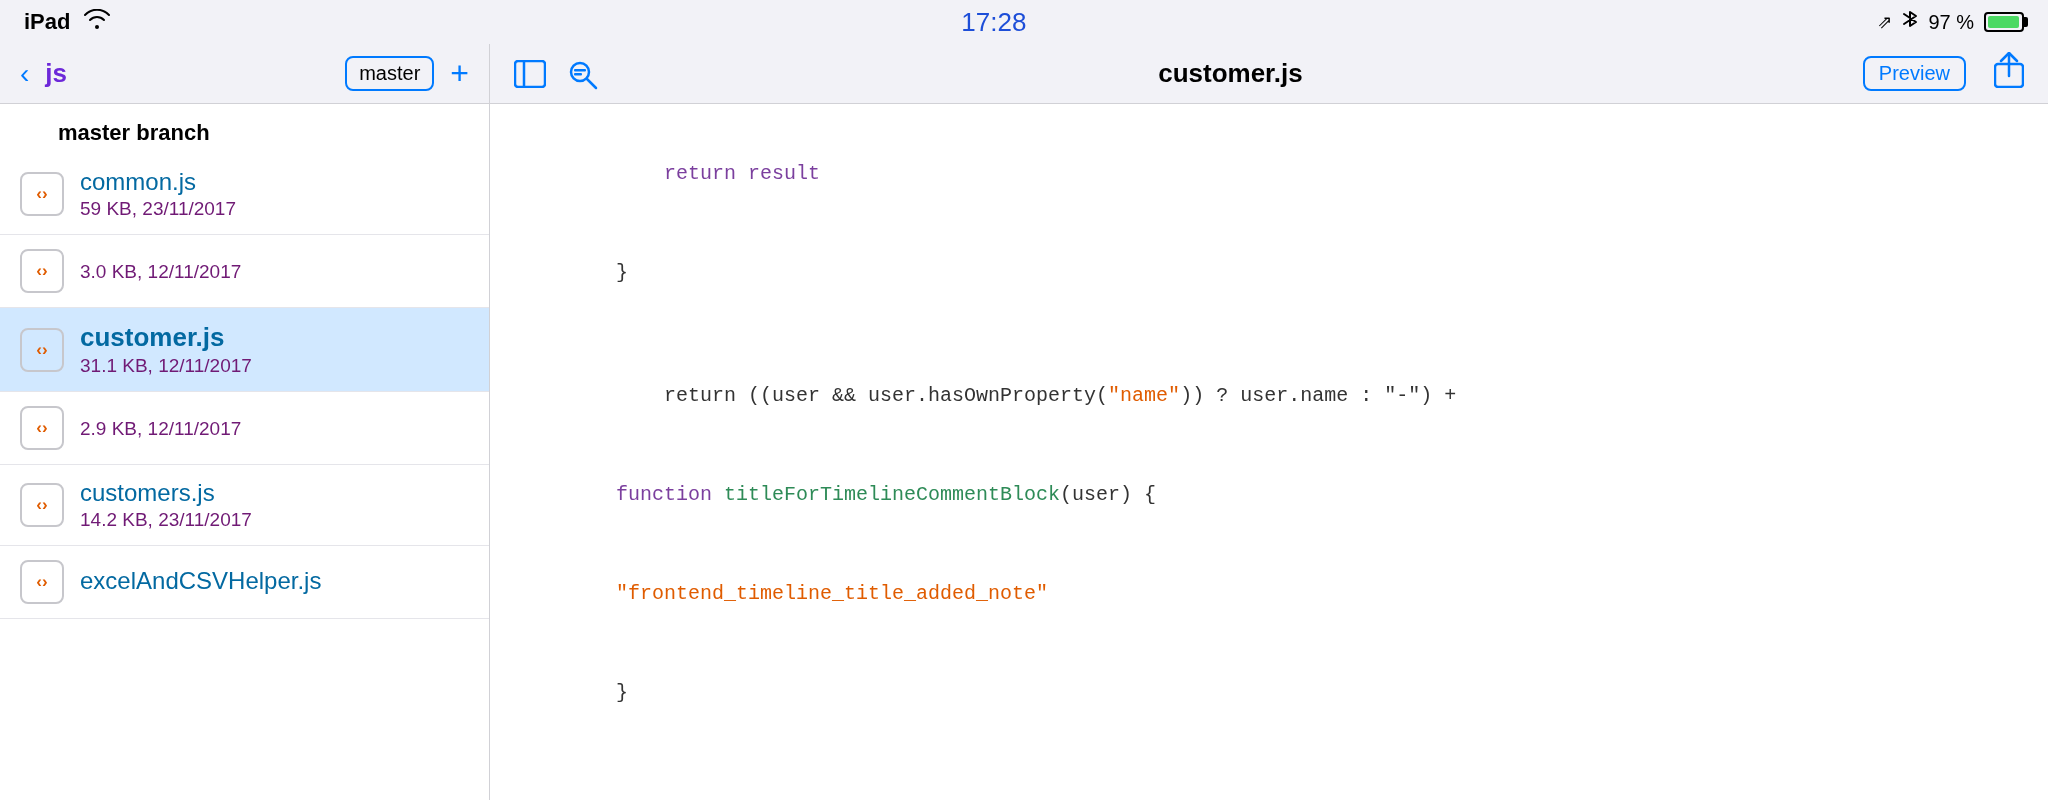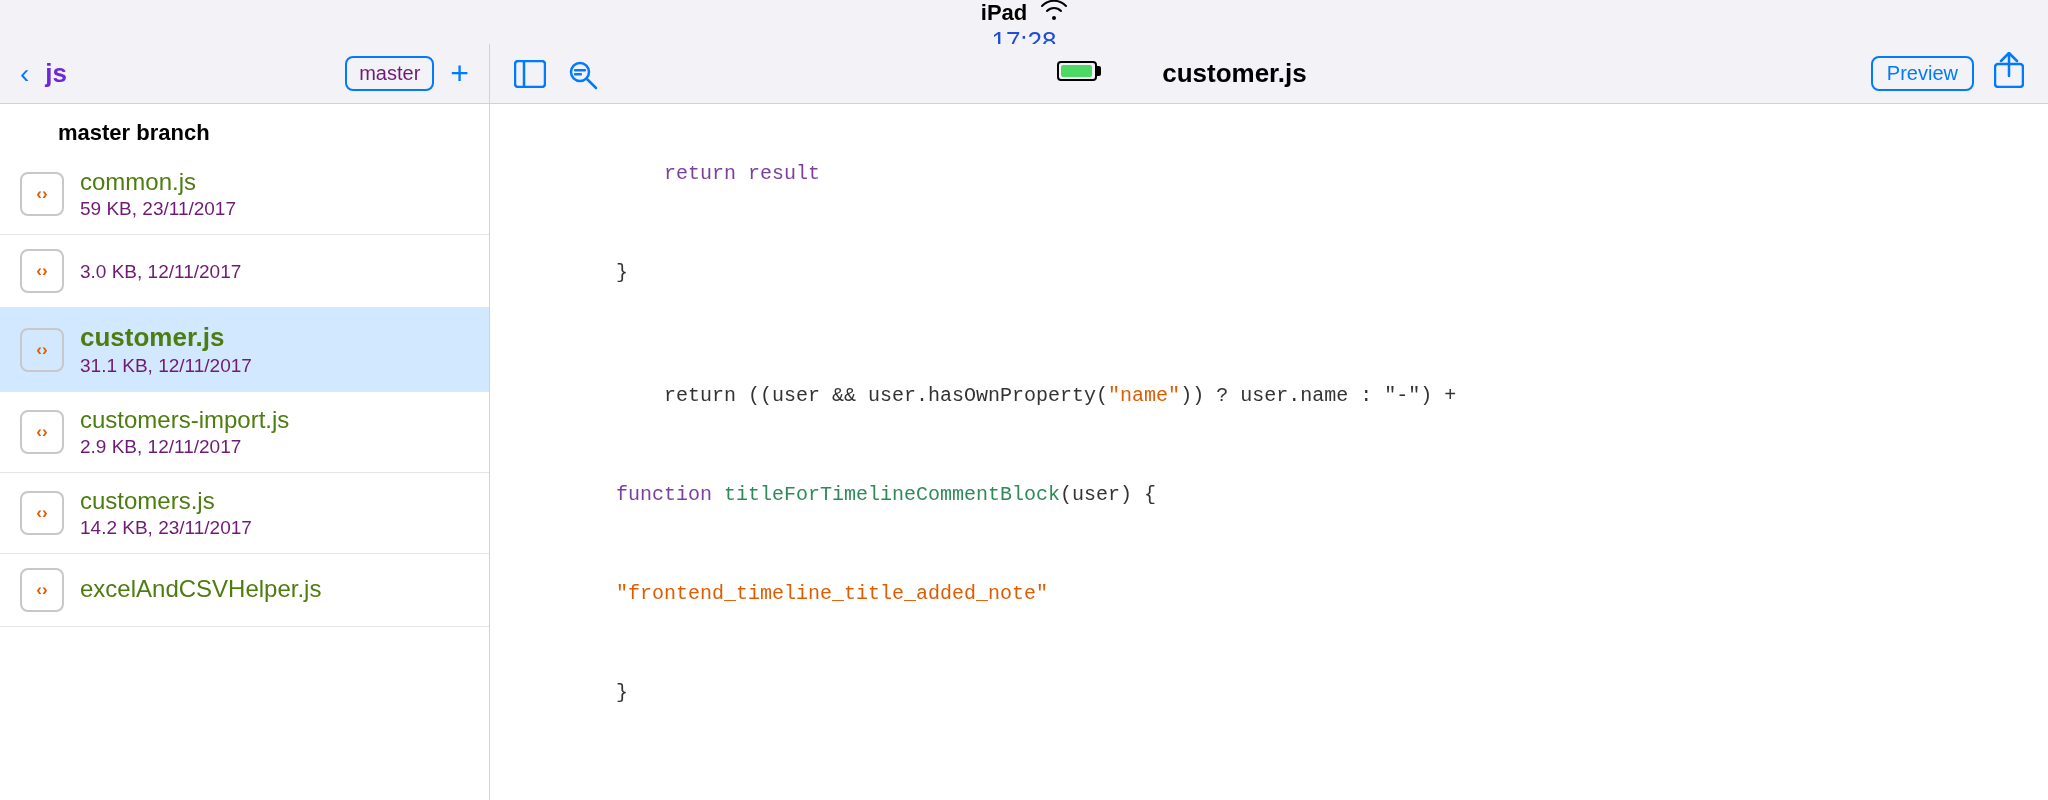--- a/index.html
+++ b/index.html
@@ -7,21 +7,20 @@
 
     
     .status-bar {
       height: 44px;
       background: #f2f2f7;
       display: flex;
       align-items: center;
       justify-content: space-between;
       padding: 0 24px;
       flex-shrink: 0;
-      flex-direction: column;
     }
     .status-left { display: flex; align-items: center; gap: 14px; font-size: 22px; font-weight: 600; color: #000; }
     .status-center { font-size: 26px; font-weight: 500; color: #1d4ed8; }
     .status-right { display: flex; align-items: center; gap: 10px; font-size: 20px; font-weight: 500; color: #000; }
     .battery-icon { width: 40px; height: 20px; border: 2px solid #000; border-radius: 4px; position: relative; display: inline-flex; align-items: center; padding: 2px; }
     .battery-icon::after { content: ''; position: absolute; right: -6px; top: 50%; transform: translateY(-50%); width: 4px; height: 10px; background: #000; border-radius: 0 2px 2px 0; }
     .battery-fill { background: #4cd964; height: 100%; width: 97%; border-radius: 2px; }
 
     
     .main-content { display: flex; flex: 1; overflow: hidden; }
@@ -43,21 +42,21 @@
       border-bottom: 1px solid #d1d1d6;
       display: flex;
       align-items: center;
       padding: 0 20px;
       gap: 16px;
     }
     .back-button { color: #007aff; font-size: 28px; display: flex; align-items: center; cursor: pointer; }
     .sidebar-title { flex: 1; font-size: 26px; font-weight: 700; color: #6d28d9; }
     .branch-badge {
       border: 2px solid #007aff;
-      color: #701a75;
+      color: #000000;
       font-size: 20px;
       padding: 4px 12px;
       border-radius: 8px;
       font-weight: 400;
     }
     .add-button { color: #007aff; font-size: 32px; font-weight: 300; cursor: pointer; }
 
     
     .branch-label {
       padding: 16px 20px 8px 20px;
@@ -86,21 +85,21 @@
       border-radius: 8px;
       display: flex;
       align-items: center;
       justify-content: center;
       color: #e05c00;
       font-size: 16px;
       font-weight: 700;
       flex-shrink: 0;
     }
     .file-info { flex: 1; }
-    .file-name { font-size: 24px; color: #4d7c0f; font-weight: 400; }
+    .file-name { font-size: 24px; color: #0369a1; font-weight: 400; }
     .file-meta { font-size: 19px; color: #701a75; margin-top: 2px; }
 
     
     .editor-area {
       flex: 1;
       display: flex;
       flex-direction: column;
       background: #fff;
     }
 
@@ -218,21 +217,20 @@
           <div class="file-name" style="font-weight:700; font-size:26px;">customer.js</div>
           <div class="file-meta">31.1 KB, 12/11/2017</div>
         </div>
       </div>
 
       <div class="file-item">
         <div class="file-icon">
             <span style="color:#e05c00; font-size:17px;">‹›</span>
           </div>
         <div class="file-info">
-          <div class="file-name">customers-import.js</div>
           <div class="file-meta">2.9 KB, 12/11/2017</div>
         </div>
       </div>
 
       <div class="file-item">
         <div class="file-icon">
             <span style="color:#e05c00; font-size:17px;">‹›</span>
           </div>
         <div class="file-info">
           <div class="file-name">customers.js</div>
@@ -270,21 +268,21 @@
             <circle cx="14" cy="14" r="9" stroke="#007aff" stroke-width="2.5"></circle>
             <line x1="21" y1="21" x2="30" y2="30" stroke="#007aff" stroke-width="2.5" stroke-linecap="round"></line>
             <rect x="8" y="11" width="12" height="2.5" rx="1" fill="#007aff"></rect>
             <rect x="8" y="15" width="8" height="2.5" rx="1" fill="#007aff"></rect>
           </svg>
         </span>
       </div>
 
       <div class="editor-title">customer.js</div>
 
-      <div style="display:flex; align-items:center; gap:20px;">
+      <div style="display:flex; align-items:center; gap:28px;">
         <span class="preview-badge">Preview</span>
 
         <span class="share-icon">
           <svg width="30" height="36" viewBox="0 0 30 36" fill="none">
             <rect x="1" y="12" width="28" height="23" rx="3" stroke="#007aff" stroke-width="2.5"></rect>
             <line x1="15" y1="1" x2="15" y2="24" stroke="#007aff" stroke-width="2.5" stroke-linecap="round"></line>
             <polyline points="7,9 15,1 23,9" stroke="#007aff" stroke-width="2.5" fill="none" stroke-linecap="round" stroke-linejoin="round"></polyline>
           </svg>
         </span>
       </div>

